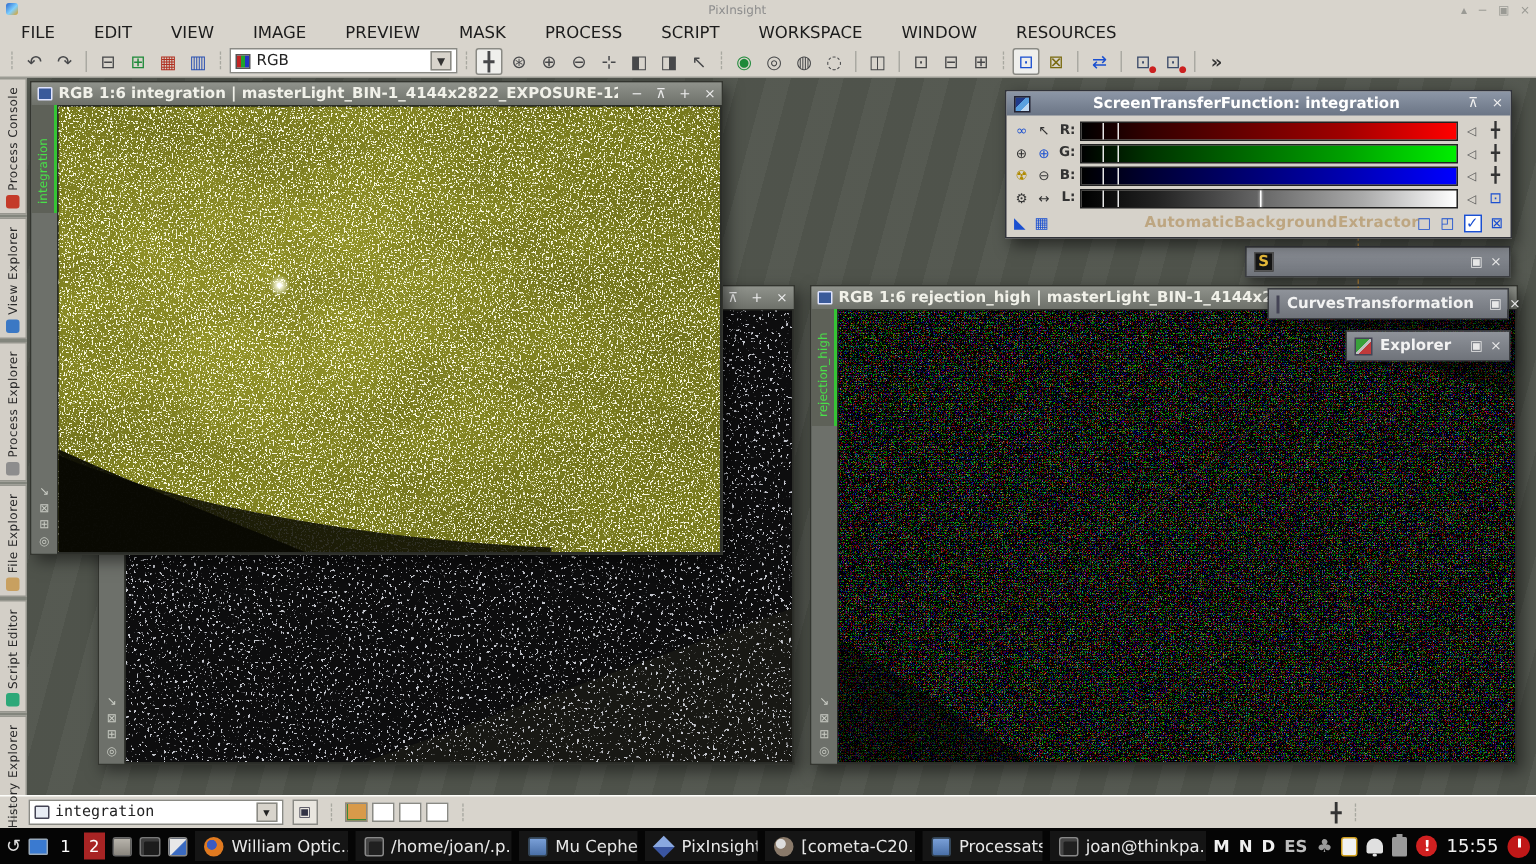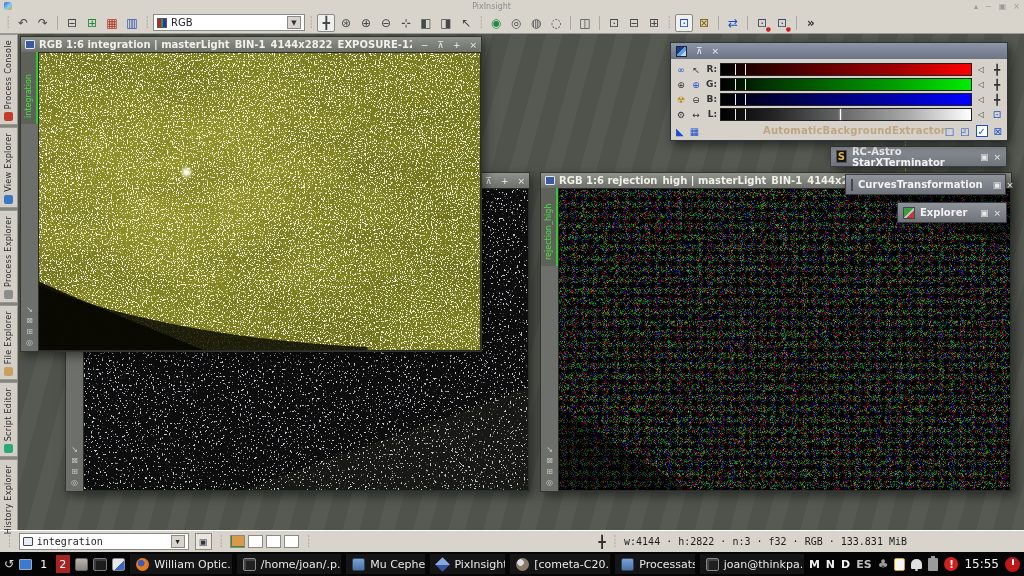--- a/index.html
+++ b/index.html
@@ -180,20 +180,34 @@
 
   <div class="titlebar">
     <span class="appicon"></span>
     <span class="tspacer">PixInsight</span>
     <span class="wctl">▴</span>
     <span class="wctl">−</span>
     <span class="wctl">▣</span>
     <span class="wctl">×</span>
   </div>
 
+  <div class="menubar">
+
+  <span>FILE</span>
+      <span>EDIT</span>
+      <span>VIEW</span>
+      <span>IMAGE</span>
+      <span>PREVIEW</span>
+      <span>MASK</span>
+      <span>PROCESS</span>
+      <span>SCRIPT</span>
+      <span>WORKSPACE</span>
+      <span>WINDOW</span>
+      <span>RESOURCES</span>
+    </div>
 
   <div class="toolbar">
     <span style="display:contents">
       
     <span class="ticon grip">┊</span><span class="ticon">↶</span><span class="ticon">↷</span><span class="ticon vsep"></span><span class="ticon">⊟</span><span class="ticon green">⊞</span><span class="ticon multicolor">▦</span><span class="ticon multicolor2">▥</span><span class="ticon grip">┊</span></span>
     <span class="combo">
       <span class="rgbbars"></span>
       <span>RGB</span>
       <span class="arrowbox">▼</span>
     </span>
@@ -373,21 +387,20 @@
               <path d="M0,299 L0,230 C55,255 110,276 165,299 Z" fill="#080802" opacity="0.9"></path>
             </svg>
           </div>
         </div>
       </div>
 
       <div class="guide-line" style="z-index:4"></div>
 
       <div class="cw" style="left:812px; top:112px; width:177px; z-index:5">
         <span class="ico-starx">S</span>
-        <span>RC-Astro StarXTerminator</span>
         <span class="spacer"></span>
         <span class="b">▣</span>
         <span class="b">×</span>
       </div>
 
       <div class="cw" style="left:827px; top:140px; width:161px; z-index:6">
         <span class="ico-curves"></span>
         <span>CurvesTransformation</span>
         <span class="spacer"></span>
         <span class="b">▣</span>
@@ -398,20 +411,21 @@
         <span class="ico-pixmath"></span>
         <span>Explorer</span>
         <span class="spacer"></span>
         <span class="b">▣</span>
         <span class="b">×</span>
       </div>
 
       <div class="stf" style="z-index:8">
         <div class="stf-tb">
           <span class="appico"></span>
+          <span class="spacer">ScreenTransferFunction: integration</span>
           <span class="b">⊼</span>
           <span class="b">×</span>
         </div>
         <div class="stf-main">
           <div class="stf-tools">
 
           <span class="ti blue">∞</span>
               <span class="ti">↖</span>
               <span class="ti">⊕</span>
               <span class="ti blue">⊕</span>
@@ -491,21 +505,20 @@
     <span class="swatches">
       <span class="swatch filled"></span>
       <span class="swatch"></span>
       <span class="swatch"></span>
       <span class="swatch"></span>
     </span>
     <span class="grip">┊</span>
     <span style="flex:1"></span>
     <span class="pan-ind">╋</span>
     <span class="grip">┊</span>
-    <span class="info">w:4144 · h:2822 · n:3 · f32 · RGB · 133.831 MiB</span>
     <span class="sb-endpad"></span>
   </div>
 
   <div class="taskbar">
     <span class="tb-sys">↺</span>
     <span class="scr-ico"></span>
     <span style="display:contents">
       
     <span class="wsp">1</span><span class="wsp active">2</span></span>
     <span class="launch l-files"></span>

